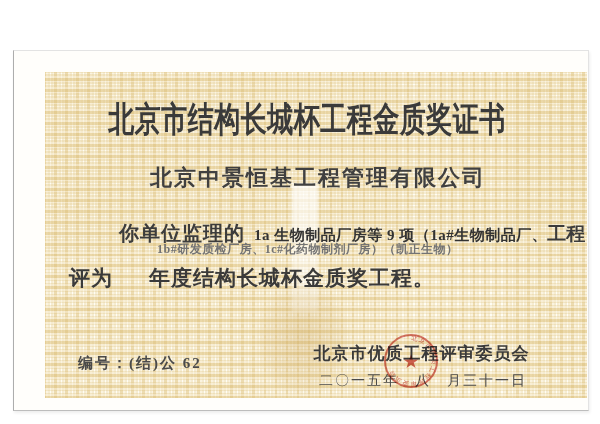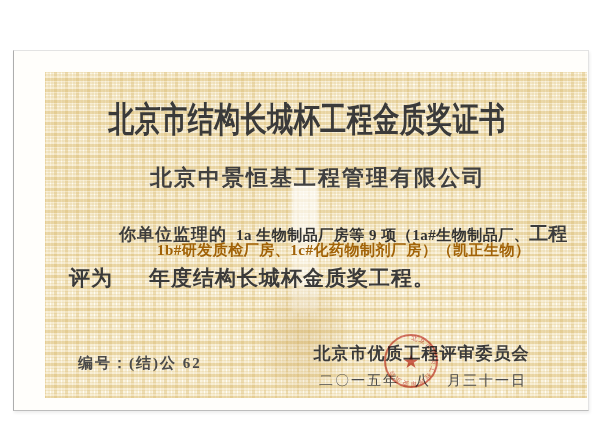--- a/index.html
+++ b/index.html
@@ -55,24 +55,24 @@
     font-size:26px;font-weight:bold;color:#3a3a3a;letter-spacing:0.5px;
     transform:scaleY(1.33);transform-origin:center top;
   }
   .company{
     left:34px;right:0;top:112px;text-align:center;
     font-size:22px;font-weight:bold;letter-spacing:2px;color:#404040;
   }
   .line1{
     left:105px;right:46px;top:165px;display:flex;align-items:baseline;
   }
-  .line1 .prefix{font-family:"Liberation Sans","DejaVu Sans",sans-serif;font-size:17px;font-weight:bold;letter-spacing:1px;color:#3c3c3c;}
+  .line1 .prefix{font-family:"Liberation Sans","DejaVu Sans",sans-serif;font-size:20px;font-weight:bold;letter-spacing:1px;color:#3c3c3c;}
   .line1 .proj{font-size:15px;font-weight:bold;margin-left:9px;letter-spacing:.5px;color:#333;margin-top:10px;}
   .line1 .cat{font-family:"Liberation Sans","DejaVu Sans",sans-serif;font-size:19px;font-weight:bold;margin-left:auto;color:#3c3c3c;}
-  .line2{left:143px;top:190px;font-size:15px;font-weight:bold;letter-spacing:.5px;color:#a16207;}
+  .line2{left:143px;top:190px;font-size:12px;font-weight:bold;letter-spacing:.5px;color:#737373;}
   .award{left:55px;top:213px;font-family:"Liberation Sans","DejaVu Sans",sans-serif;
     font-size:21px;font-weight:bold;letter-spacing:1px;color:#3a3a3a;display:flex;align-items:baseline;}
   .award .year{margin-left:9px;letter-spacing:3px;color:#4a4a4a;font-weight:normal;}
   .award .suffix{margin-left:36px;}
   .serial{left:64px;top:303px;font-size:15px;font-weight:bold;letter-spacing:2px;color:#4a4a4a;}
   .issuer{left:295px;top:291px;width:225px;text-align:center;
     font-family:"Liberation Sans","DejaVu Sans",sans-serif;
     font-size:17px;font-weight:bold;letter-spacing:1px;color:#3a3a3a;}
   .date{left:300px;top:321px;width:218px;text-align:center;
     font-size:14px;letter-spacing:2px;color:#4a4a4a;}

